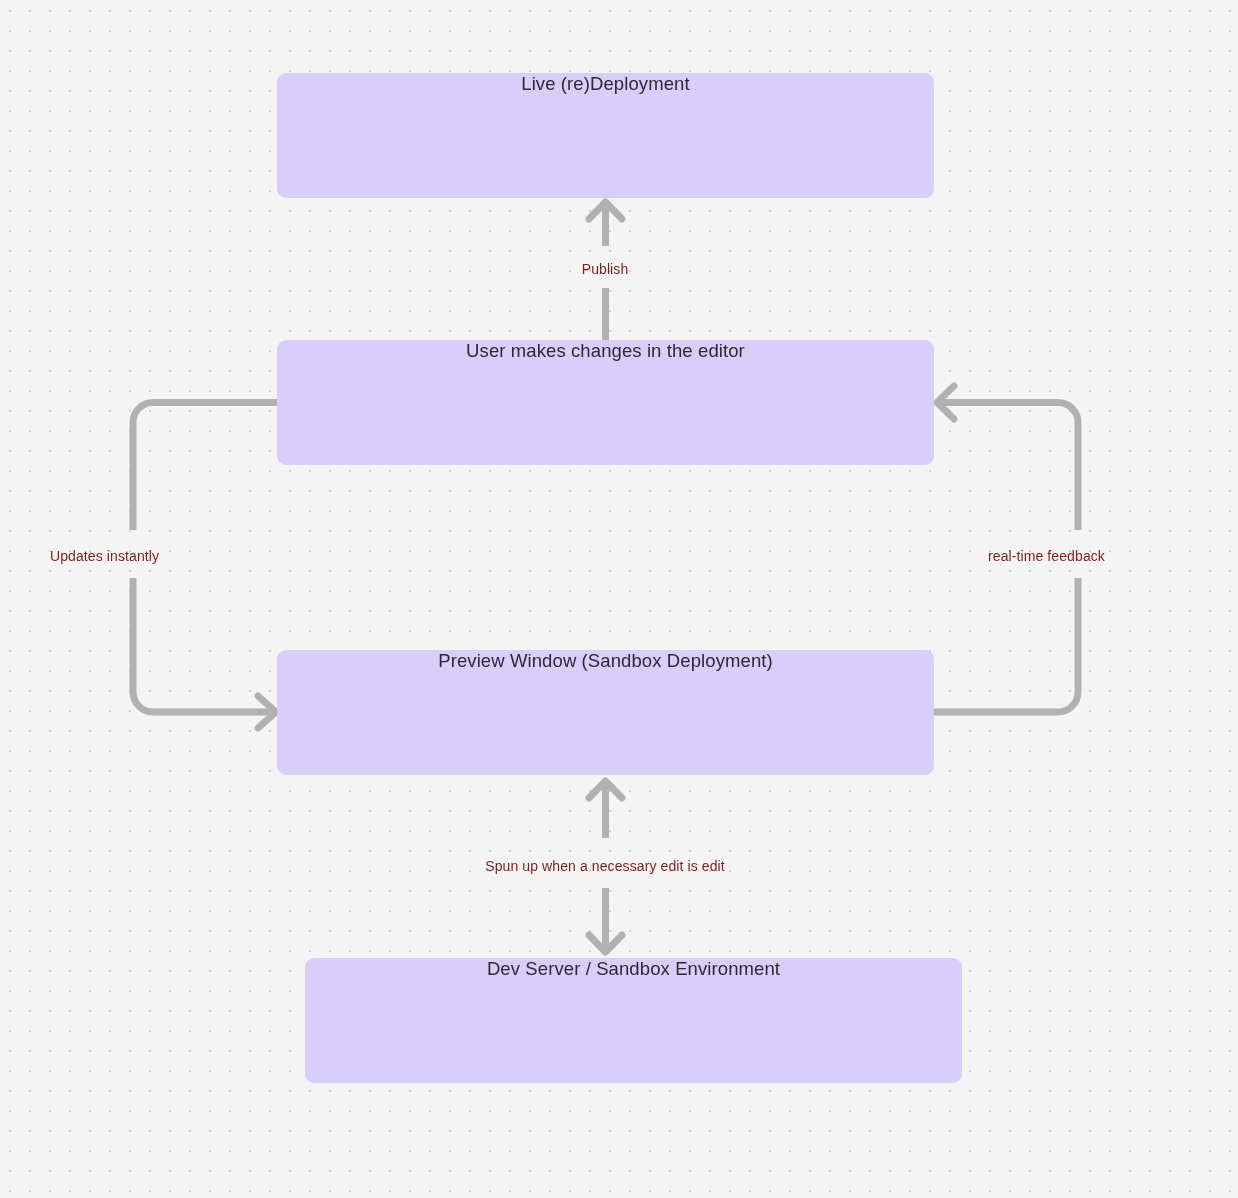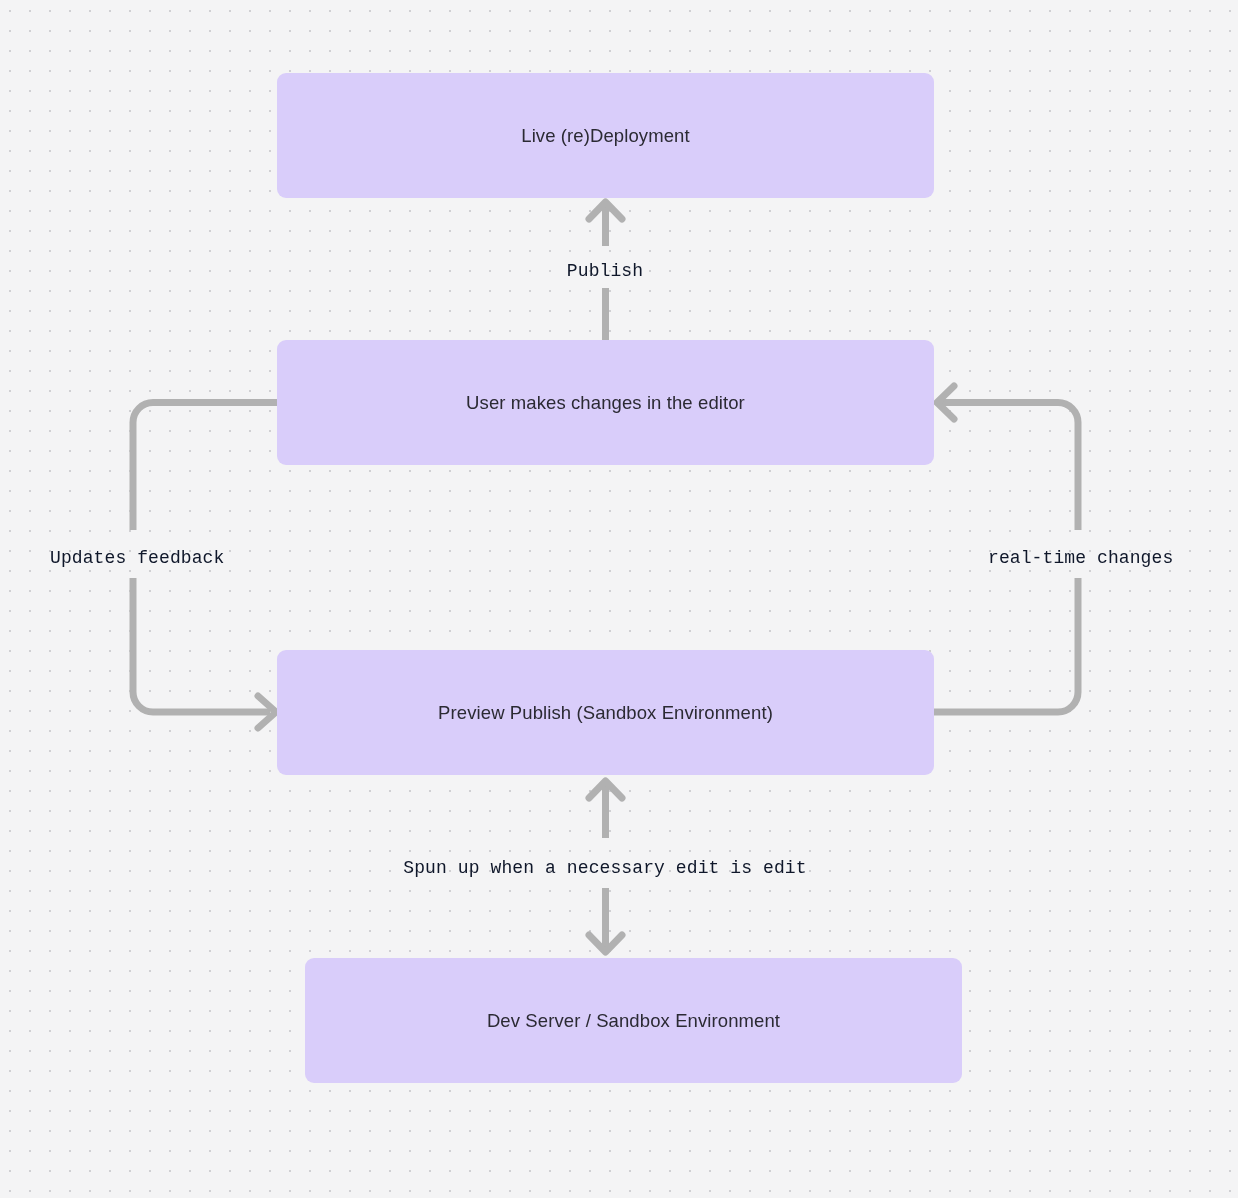--- a/index.html
+++ b/index.html
@@ -51,46 +51,45 @@
 
   
   .node {
     position: absolute;
     left: 277px;
     width: 657px;
     height: 125px;
     background: #d9cdfa;
     border-radius: 9px;
     display: flex;
-    align-items: center;
+    align-items: flex-start;
     justify-content: center;
     box-sizing: border-box;
   }
   .node-label {
     font-size: 18.5px;
     color: #2b2a33;
     letter-spacing: 0.1px;
     text-align: center;
     white-space: nowrap;
   }
 
   #node-live       { top: 73px; }
   #node-user       { top: 340px; }
   #node-preview    { top: 650px; }
   #node-devserver  { top: 958px; margin-left: 28px; }
 
   
   .edge-label {
     position: absolute;
-    font-size: 18px;
-    color: #0f172a;
+    font-size: 14px;
+    color: #7f1d1d;
     white-space: nowrap;
     letter-spacing: 0.1px;
     line-height: 1;
-    font-family: Liberation Mono, monospace;
   }
   #label-publish {
     left: 0; top: 262px; width: 1210px;
     text-align: center;
   }
   #label-updates {
     left: 50px; top: 549px;
   }
   #label-realtime {
     left: 988px; top: 549px;
@@ -144,26 +143,26 @@
 
 <div class="node" id="node-live">
   <span class="node-label">Live (re)Deployment</span>
 </div>
 
 <div class="node" id="node-user">
   <span class="node-label">User makes changes in the editor</span>
 </div>
 
 <div class="node" id="node-preview">
-  <span class="node-label">Preview Publish (Sandbox Environment)</span>
+  <span class="node-label">Preview Window (Sandbox Deployment)</span>
 </div>
 
 <div class="node" id="node-devserver">
   <span class="node-label">Dev Server / Sandbox Environment</span>
 </div>
 
 <div class="edge-label" id="label-publish">Publish</div>
 
-<div class="edge-label" id="label-updates">Updates feedback</div>
+<div class="edge-label" id="label-updates">Updates instantly</div>
 
-<div class="edge-label" id="label-realtime">real-time changes</div>
+<div class="edge-label" id="label-realtime">real-time feedback</div>
 
 <div class="edge-label" id="label-spun">Spun up when a necessary edit is edit</div>
 
 </body></html>

